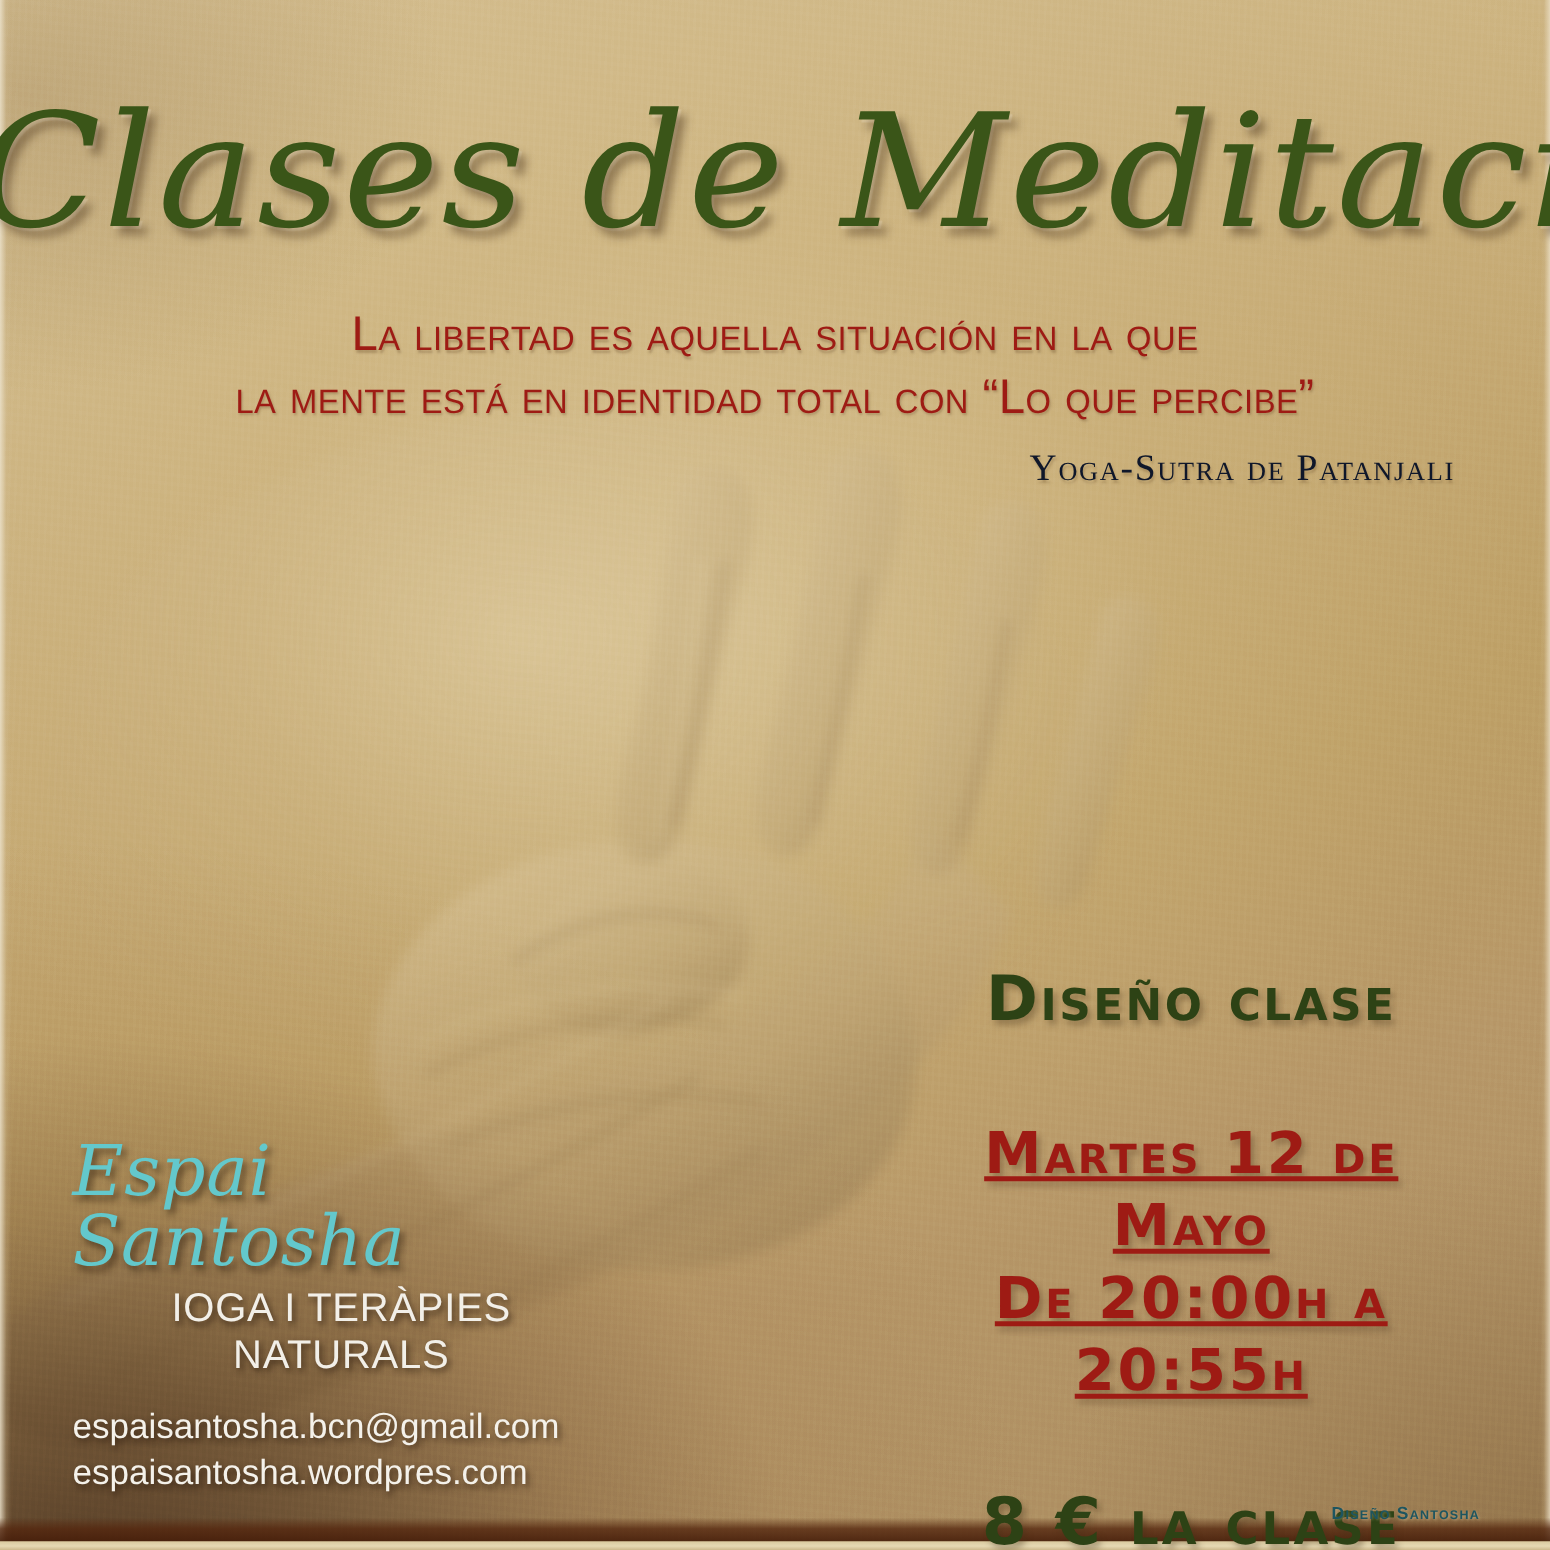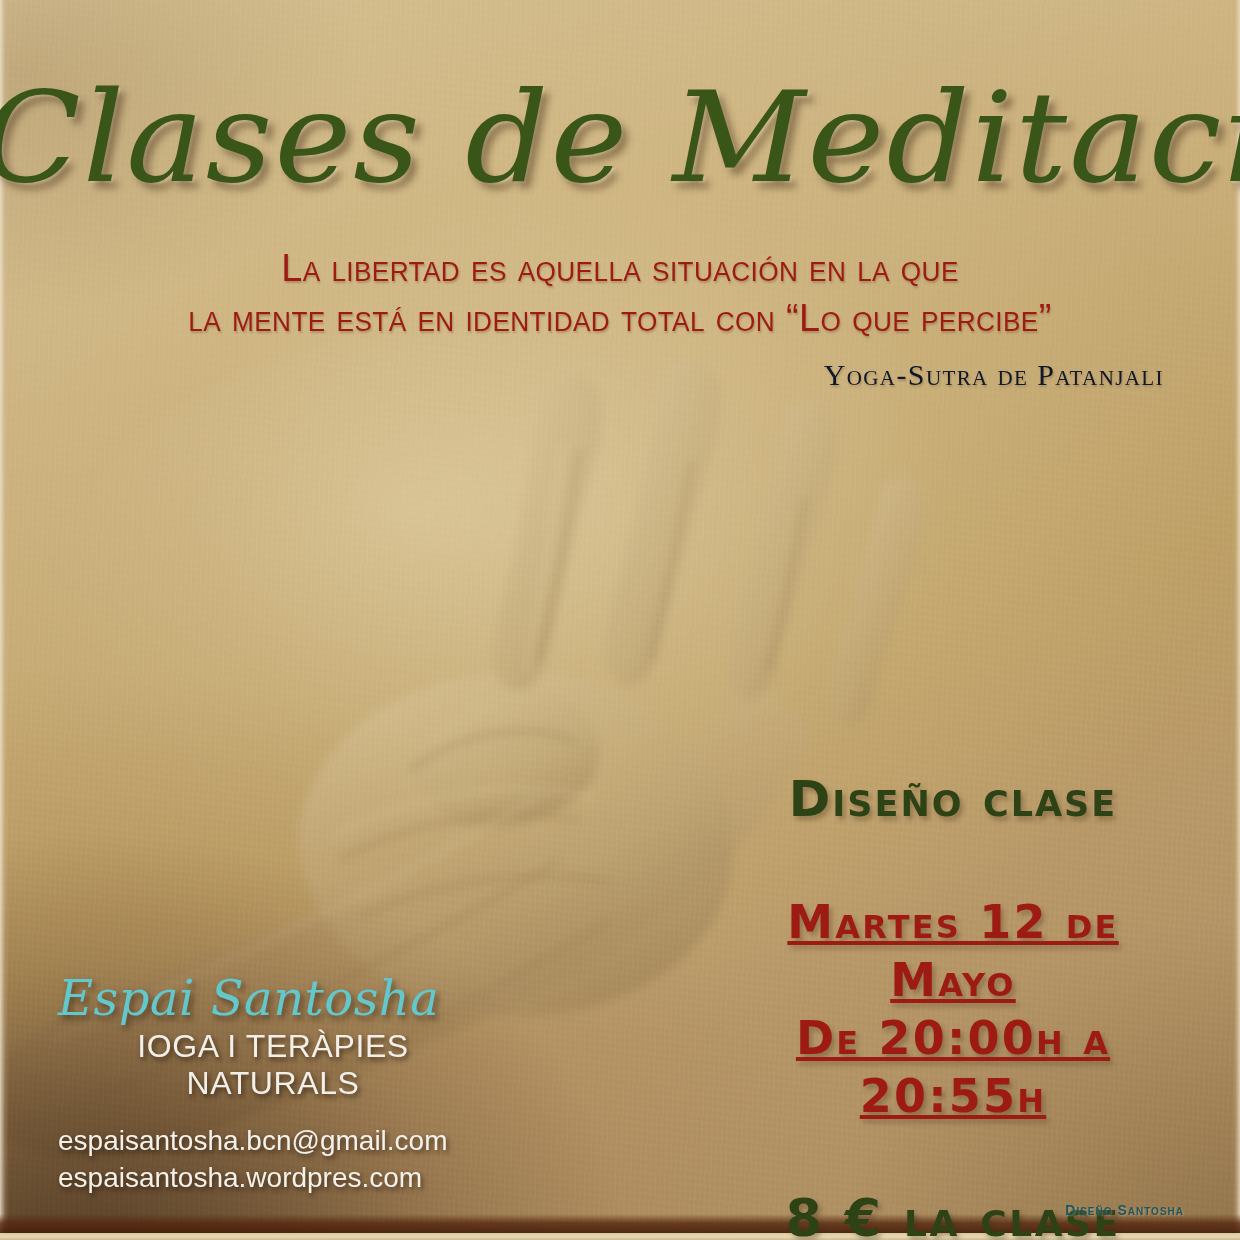--- a/index.html
+++ b/index.html
@@ -192,21 +192,21 @@
   .logo-block {
     position: absolute;
     left: 58px;
     bottom: 44px;
     width: 430px;
   }
   .logo-name {
     font-family: "DejaVu Serif", "Liberation Serif", serif;
     font-style: italic;
     font-weight: 400;
-    font-size: 48px;
+    font-size: 56px;
     line-height: 1;
     color: #63c8cc;
     letter-spacing: 0.5px;
     text-shadow: 3px 4px 6px rgba(34,18,6,0.55);
   }
   .logo-sub {
     margin-top: 6px;
     font-family: "Liberation Sans", sans-serif;
     font-weight: 400;
     font-size: 32px;

